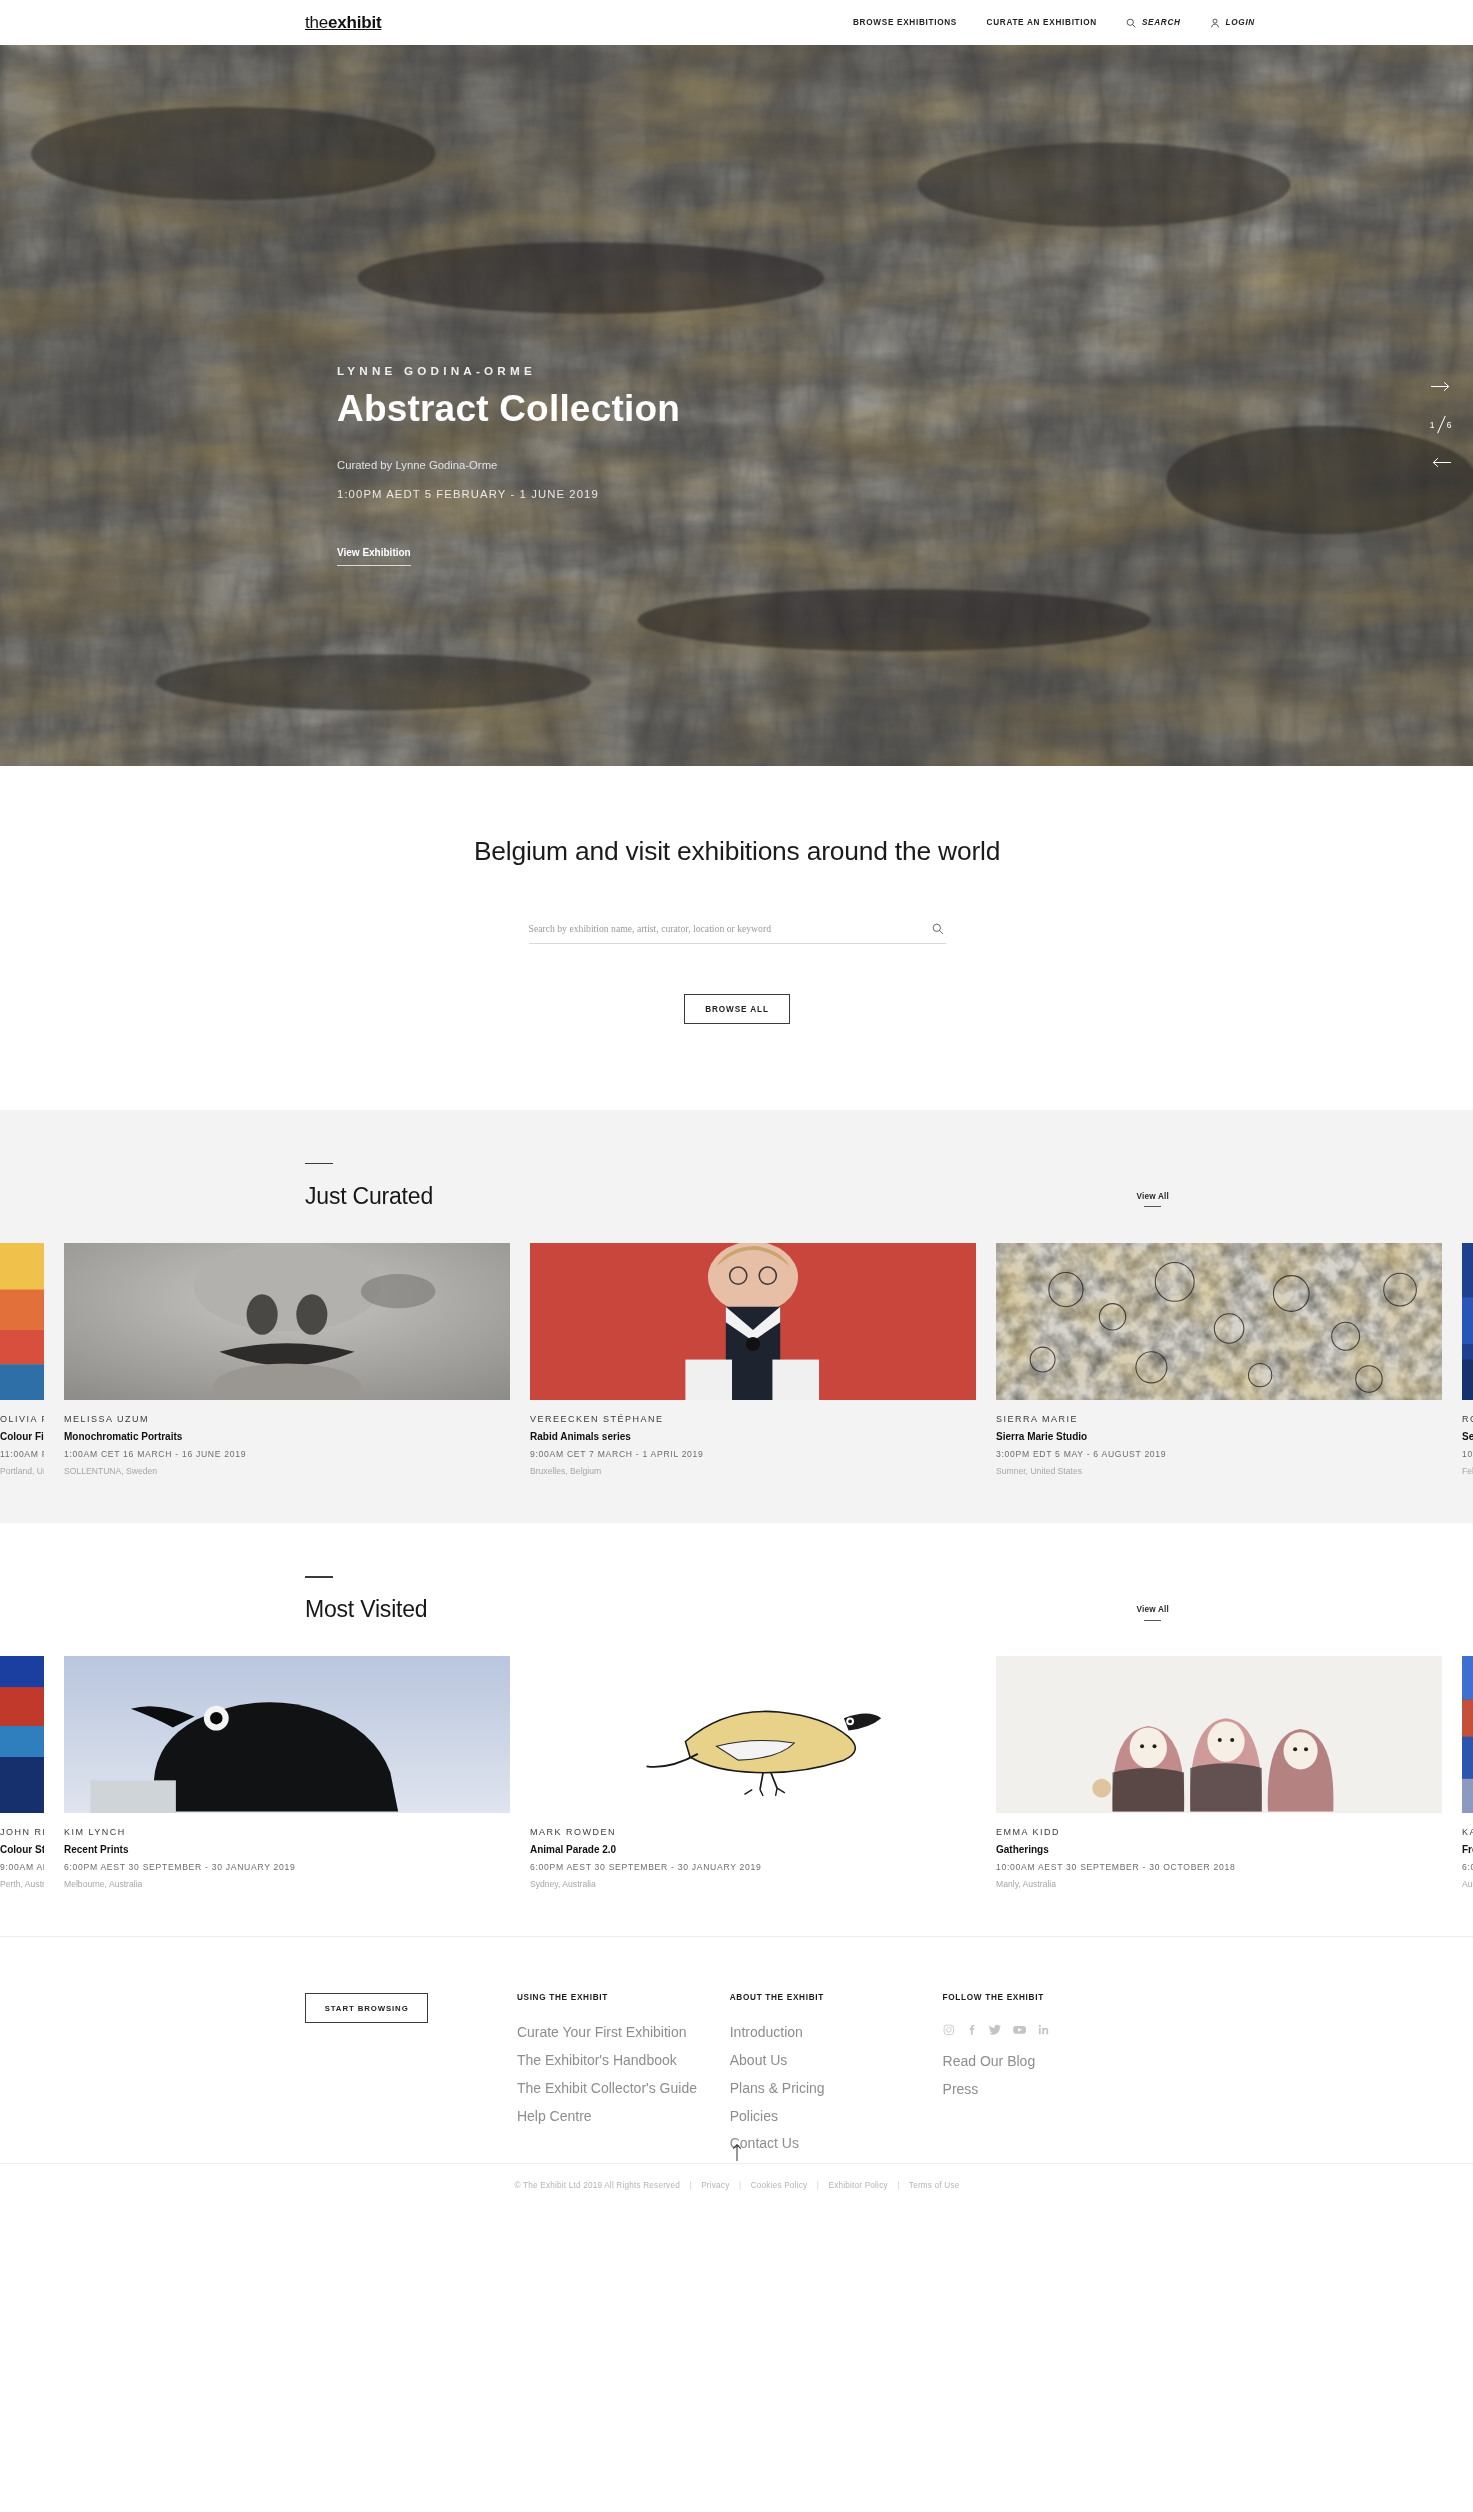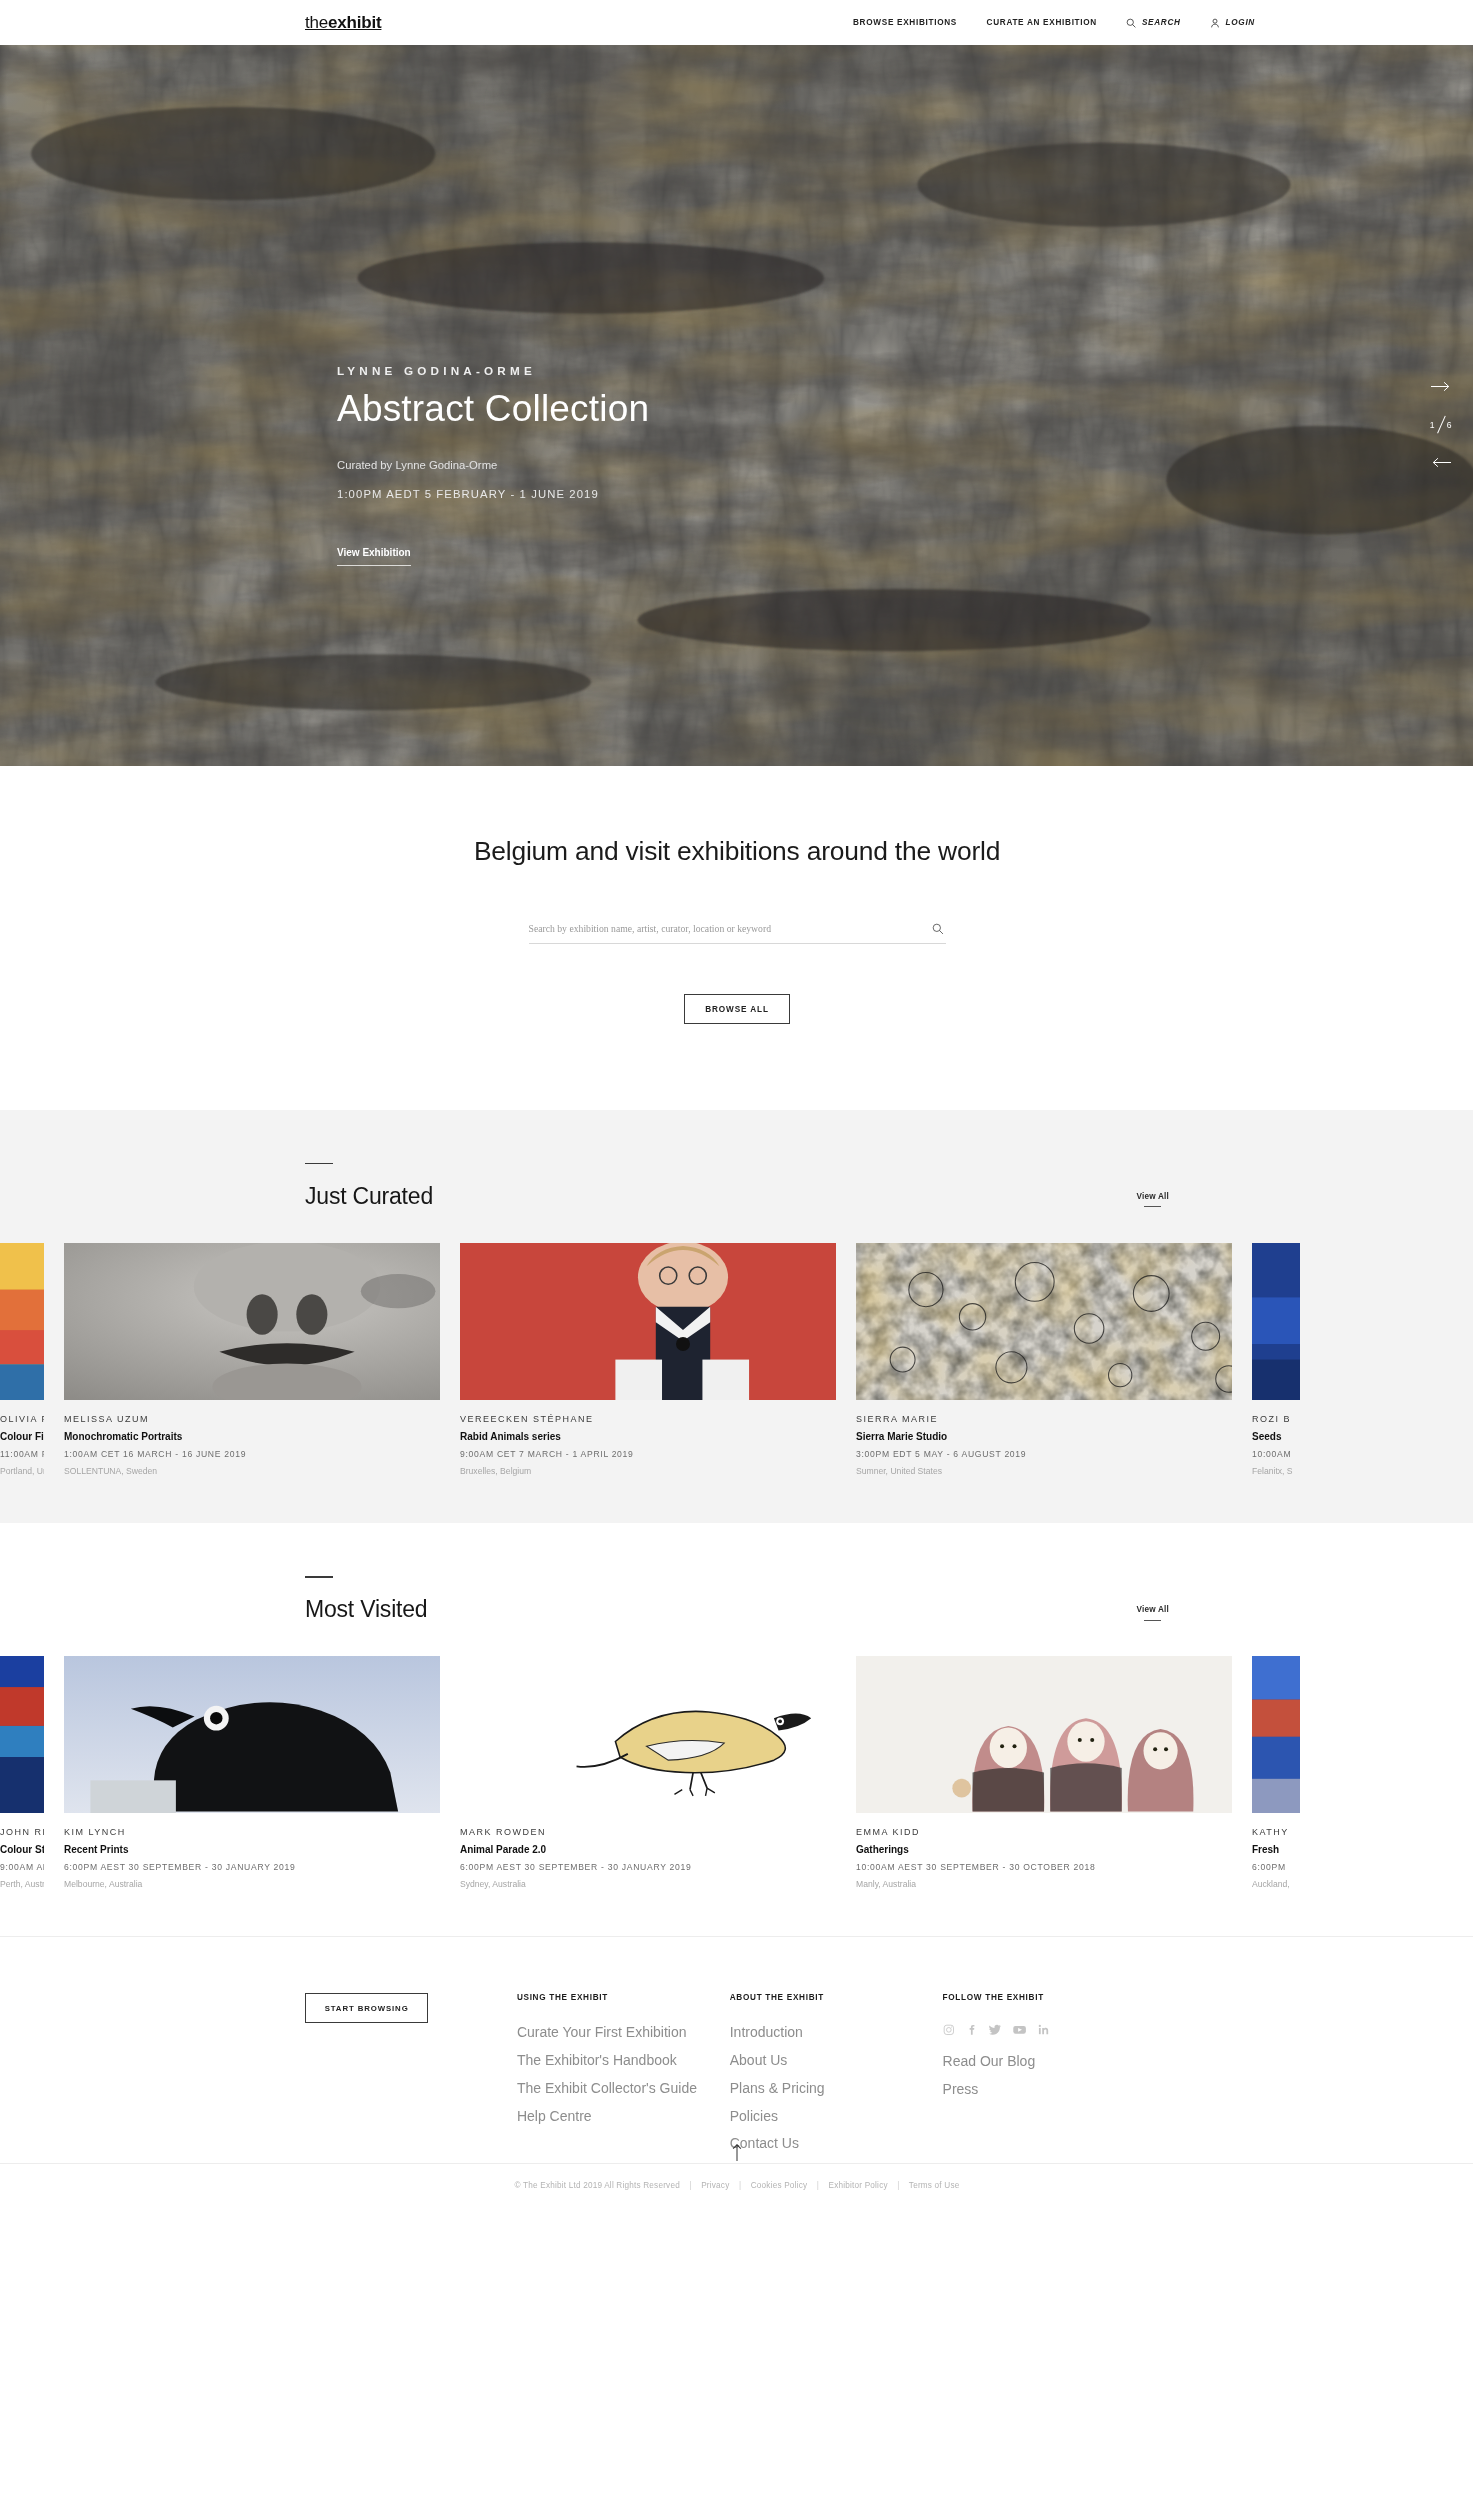--- a/index.html
+++ b/index.html
@@ -79,21 +79,21 @@
   }
   .hero-artist {
     font-size:11.7px;
     letter-spacing:4.2px;
     font-weight:700;
     color:#efefef;
     margin-bottom:11px;
   }
   .hero-title {
     font-size:37px;
-    font-weight:400;
+    font-weight:700;
     letter-spacing:0.2px;
     line-height:1.12;
     margin-bottom:29.5px;
     color:#ffffff;
   }
   .hero-curator {
     font-size:11.3px;
     font-weight:400;
     color:#e2e2e2;
     margin-bottom:17px;
@@ -241,21 +241,21 @@
     align-items:flex-start;
   }
   .card { flex:0 0 auto; }
   .card-thumb {
     height:157px;
     overflow:hidden;
     position:relative;
     background:#ddd;
   }
   .card-peek-left  { width:44px; margin-left:0; }
-  .card-main       { width:376px; }
+  .card-main       { width:446px; }
   .card-peek-right { width:48px; }
 
   .card-meta { padding-top:14px; }
   .card-artist {
     font-size:9px;
     letter-spacing:1.5px;
     color:#3a3a3a;
     font-weight:400;
     white-space:nowrap;
     margin-bottom:7px;

